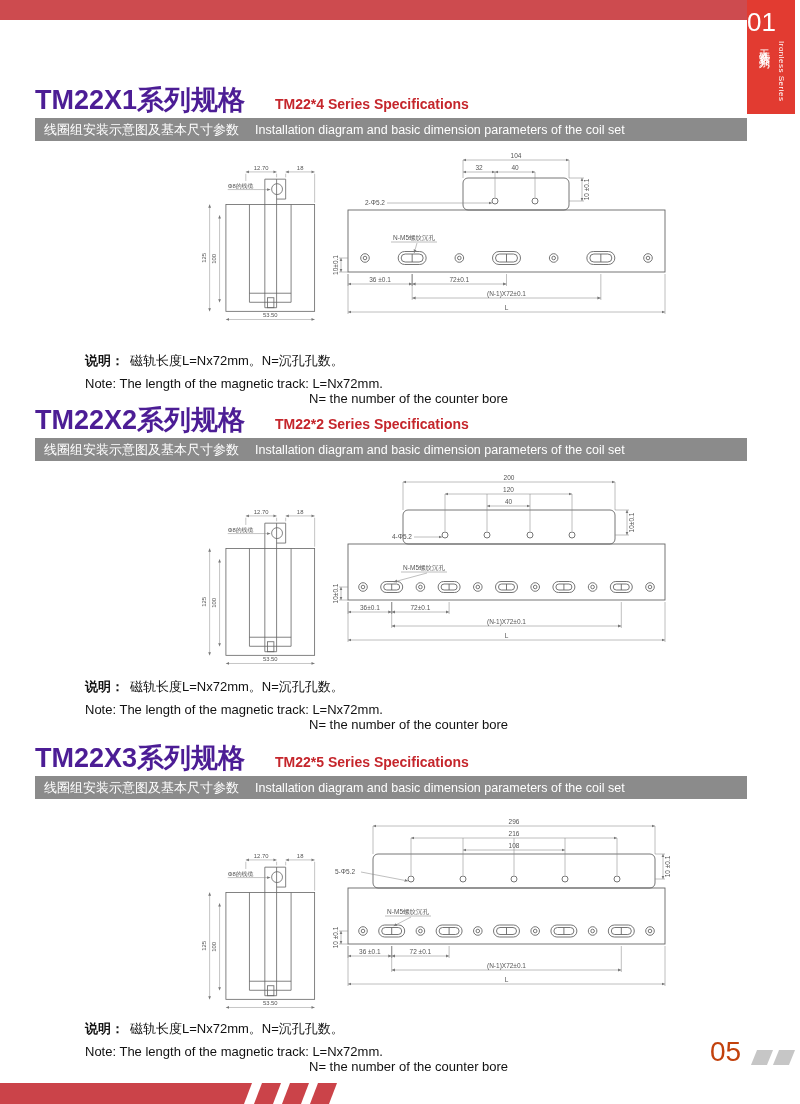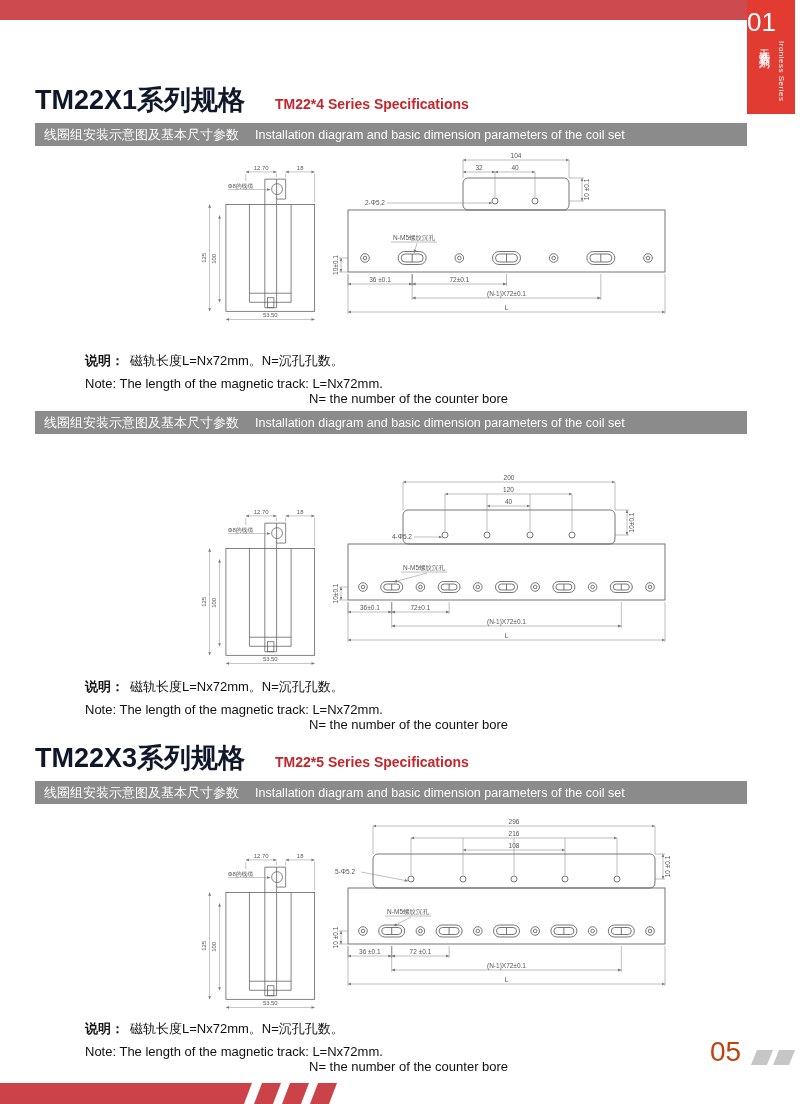--- a/index.html
+++ b/index.html
@@ -6,23 +6,23 @@
   html,body{width:800px;height:1104px;background:#fff;font-family:"Liberation Sans",sans-serif;position:relative;overflow:hidden;color:#111}
   .top-strip{position:absolute;left:0;top:0;width:747px;height:20px;background:#cd4b4f}
   .tab{position:absolute;left:747px;top:0;width:48px;height:114px;background:#e23b31;color:#fff}
   .tab-num{text-align:left;font-size:26px;padding-top:9px;line-height:1;font-weight:400}
   .tab-vert{display:flex;justify-content:center;gap:5px;margin-top:6px}
   .tab-cn{writing-mode:vertical-rl;font-size:11px;letter-spacing:2px}
   .tab-en{writing-mode:vertical-rl;font-size:8px;letter-spacing:.5px}
   .section{position:absolute;left:35px;width:712px}
   #s1{top:86px}#s2{top:406px}#s3{top:744px}
   .title-row{display:flex;align-items:baseline;gap:30px;line-height:28px}
-  .title-cn{font-size:27px;font-weight:bold;color:#0f172a}
+  .title-cn{font-size:27px;font-weight:bold;color:#4c1d95}
   .title-en{font-size:14px;font-weight:bold;color:#c5262c}
-  .banner{margin-top:5px;background:#8b8b8b;height:23px;display:flex;align-items:center;gap:16px;padding-left:9px;color:#fff}
+  .banner{background:#8b8b8b;height:23px;display:flex;align-items:center;gap:16px;padding-left:9px;color:#fff}
   .banner-cn{font-size:13px}
   .banner-en{font-size:12.5px}
   .side-svg,.top-svg{position:absolute}
   .side-svg{left:160px;width:127px;height:172px}
   .top-svg{left:298px;width:345px;height:200px}
   #s1 .side-svg{top:66px}#s1 .top-svg{top:62px}
   #s2 .side-svg{top:90px}#s2 .top-svg{top:64px}
   #s3 .side-svg{top:96px}#s3 .top-svg{top:70px}
   .notes{position:absolute;left:50px;font-size:13px}
   #s1 .notes{top:266px}#s2 .notes{top:272px}#s3 .notes{top:276px}
@@ -168,20 +168,24 @@
       </g>
     </svg>
   <div class="notes">
     <p class="n1"><b>说明：</b><span>磁轨长度L=Nx72mm。N=沉孔孔数。</span></p>
     <p class="n2">Note: The length of the magnetic track: L=Nx72mm.</p>
     <p class="n3">N= the number of the counter bore</p>
   </div>
 </section>
 
 <section class="section" id="s2">
+  <div class="title-row">
+    <span class="title-cn">TM22X2系列规格</span>
+    <span class="title-en">TM22*2  Series Specifications</span>
+  </div>
   <div class="banner">
     <span class="banner-cn">线圈组安装示意图及基本尺寸参数</span>
     <span class="banner-en">Installation diagram and basic dimension parameters of the coil set</span>
   </div>
   <svg class="side-svg" viewBox="0 0 140 190">
       <defs>
         <marker id="ah" viewBox="0 0 10 10" refX="9" refY="5" markerWidth="7" markerHeight="7" orient="auto-start-reverse">
           <path d="M0,1 L9,5 L0,9 z" fill="#777" stroke="none"></path>
         </marker>
       </defs>

